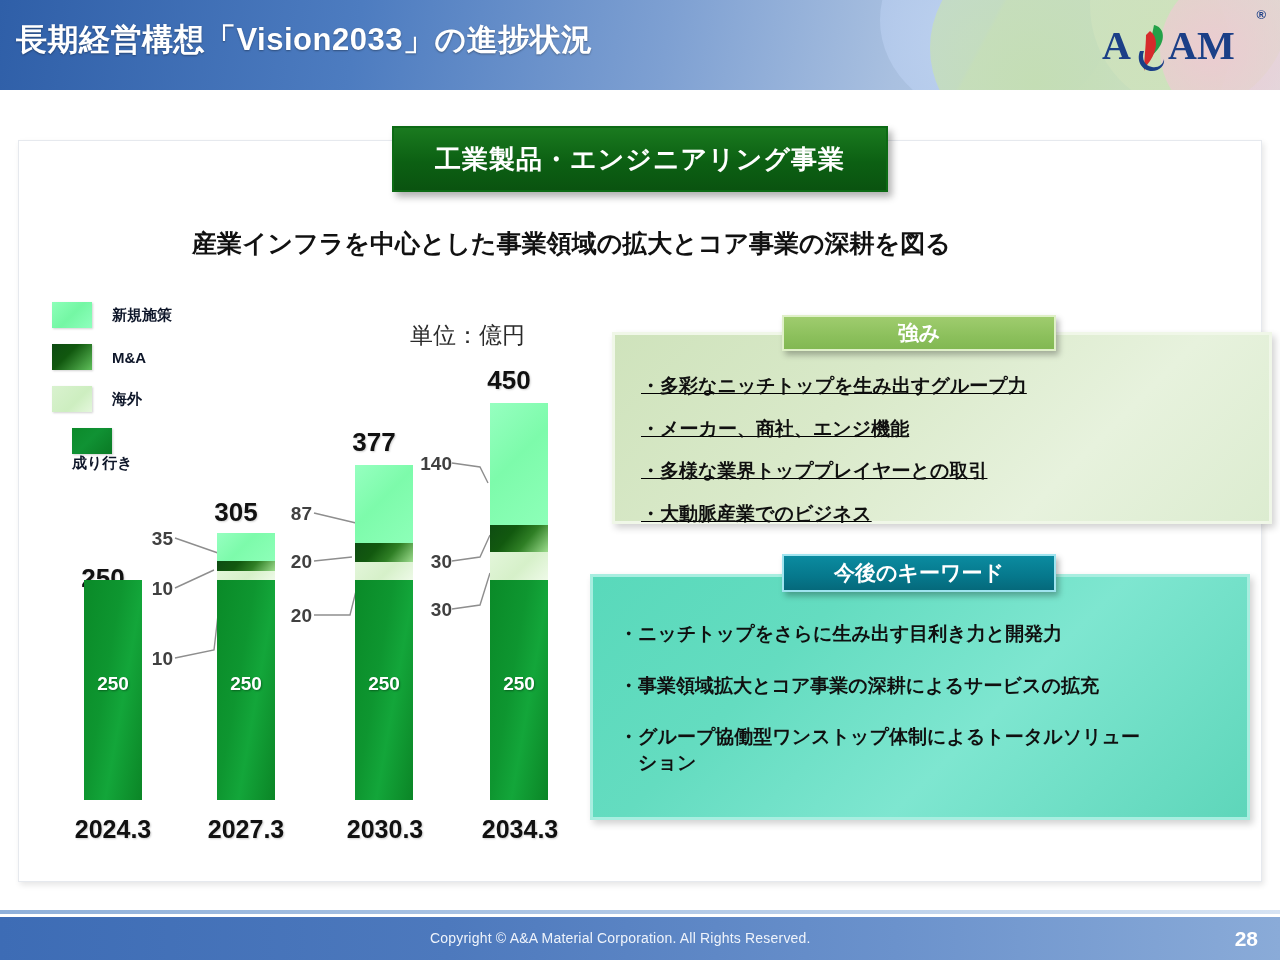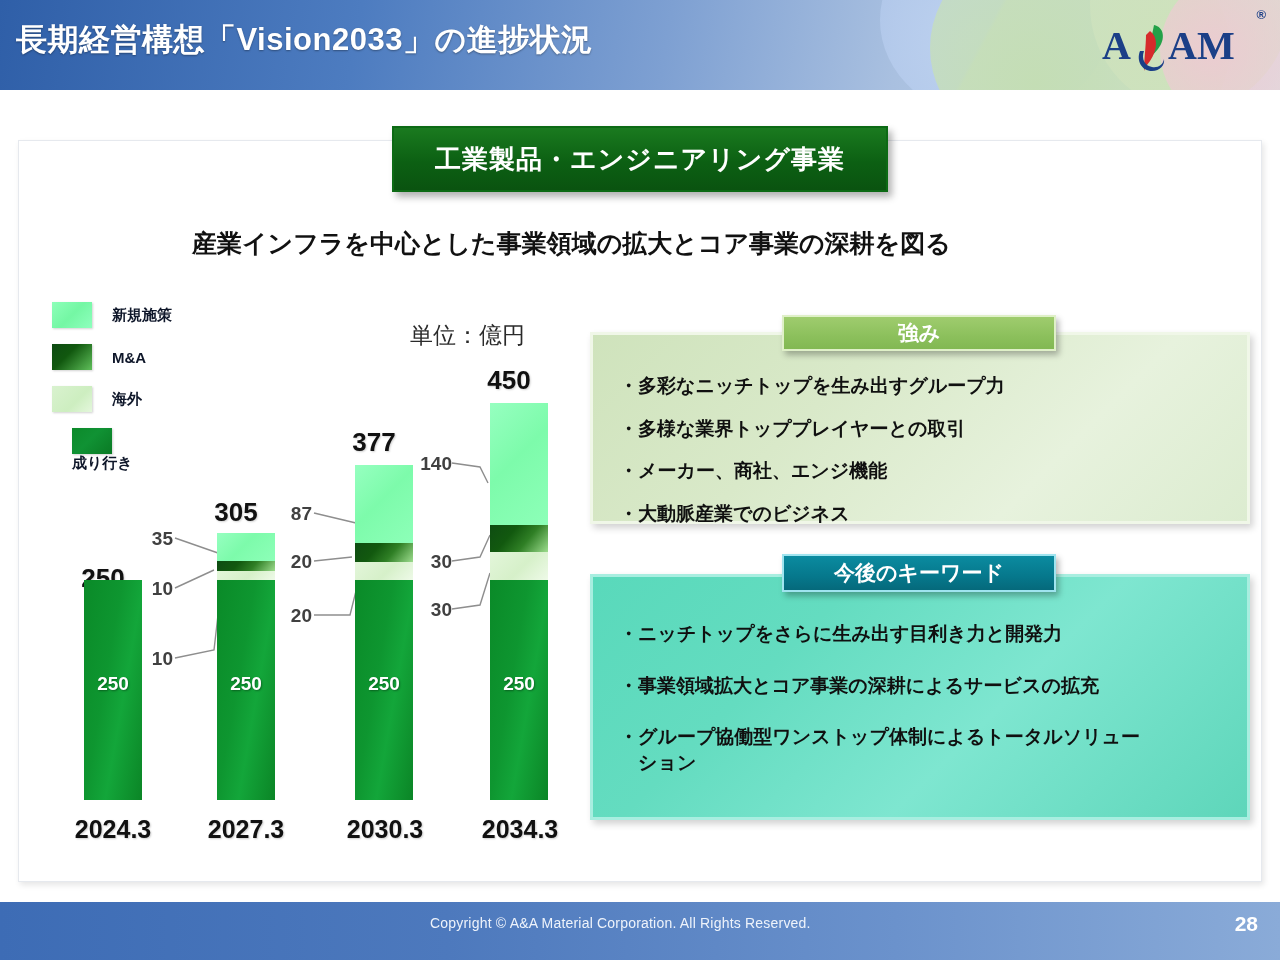--- a/index.html
+++ b/index.html
@@ -131,34 +131,34 @@
   .panel-list { padding:38px 26px 18px 26px; }
   .panel-list li {
     list-style:none; font-size:19px; font-weight:bold; color:#101010;
     line-height:1.35; margin-bottom:17px;
   }
   .panel-list li.wrap2 { text-indent:0; }
 
   #strength-tab { left:782px; top:315px; width:274px; height:36px;
     background:linear-gradient(180deg,#9fcc6e 0%,#8cc05c 60%,#82b853 100%);
     border:2px solid #dff0c8; }
-  #strength-box { left:590px; top:332px; width:660px; height:192px;
+  #strength-box { left:612px; top:332px; width:660px; height:192px;
     background:linear-gradient(135deg,#cfe3bc 0%,#d9e9c9 35%,#e7f2dd 70%,#dcecd0 100%);
-    border:3px solid #f0f7e8; }
+    border:3px solid #f0f7e8;text-decoration:underline; }
 
   #keyword-tab { left:782px; top:554px; width:274px; height:38px;
     background:linear-gradient(180deg,#0b8ba0 0%,#06788c 60%,#05697b 100%);
     border:2px solid #9fe4ef; }
   #keyword-box { left:590px; top:574px; width:660px; height:246px;
     background:linear-gradient(135deg,#59d9bb 0%,#64dcc0 30%,#7ee6d0 60%,#5ed6ba 100%);
     border:3px solid #a8eee0; }
 
   
   #footer {
-    position:absolute; left:0; bottom:0; width:1280px; height:58px;
+    position:absolute; left:0; bottom:0; width:1280px; height:43px;
     background:linear-gradient(90deg,#3d6cb5 0%,#4d79bd 35%,#6b92cc 70%,#8aabd8 100%);
     margin-top:19px;
   }
   #copyright {
     position:absolute; left:430px; top:13px;
     font-size:14px; color:#eef3fb; letter-spacing:.2px;
   }
   #page-number {
     position:absolute; right:22px; top:10px;
     font-size:21px; font-weight:bold; color:#ffffff;text-align:right;
@@ -283,22 +283,22 @@
   <div class="callout" style="left:384px; top:266px; width:50px;">30</div>
   <div class="callout" style="left:384px; top:314px; width:50px;">30</div>
   <div class="x-label" style="left:437px; top:530px;">2034.3</div>
 </div>
 
 <div id="unit-label">単位：億円</div>
 
 <div id="strength-box" class="panel-box">
   <ul class="panel-list">
     <li>・多彩なニッチトップを生み出すグループ力</li>
+    <li>・メーカー、商社、エンジ機能</li>
     <li>・多様な業界トッププレイヤーとの取引</li>
-    <li>・メーカー、商社、エンジ機能</li>
     <li>・大動脈産業でのビジネス</li>
   </ul>
 </div>
 <div id="strength-tab" class="panel-tab">
   <span>強み</span>
 </div>
 
 <div id="keyword-box" class="panel-box">
   <ul class="panel-list" style="padding-top:44px;">
     <li style="margin-bottom:26px;">・ニッチトップをさらに生み出す目利き力と開発力</li>

